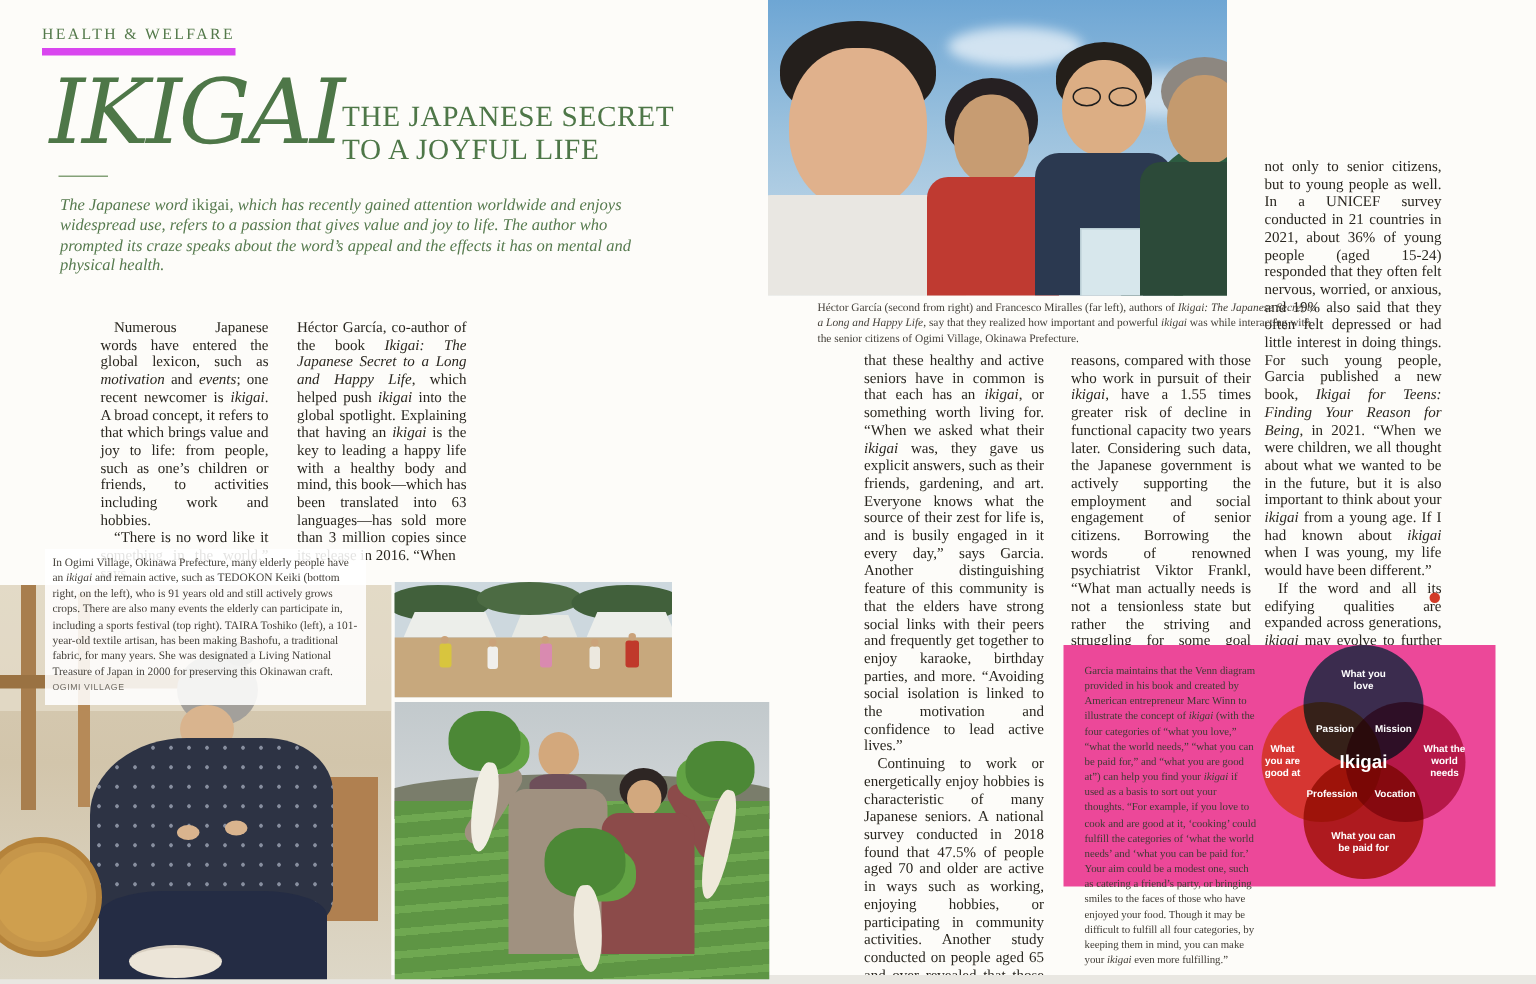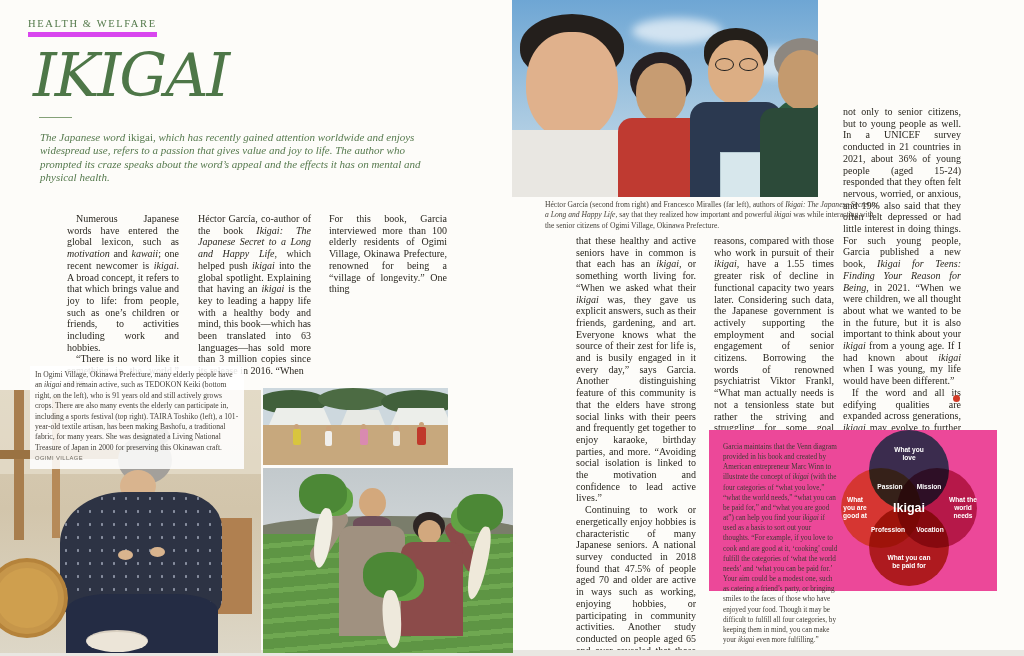--- a/index.html
+++ b/index.html
@@ -48,32 +48,33 @@
 
   .bottom-strip { position:absolute; left:0; top:650px; width:1024px; height:6px; background:#e9e7e2; z-index:0; }
 </style>
 </head>
 <body>
 
 <div class="page">
 
   <div class="section-label">HEALTH &amp; WELFARE</div>
   <div class="title">IKIGAI</div>
+  <div class="subtitle">THE JAPANESE SECRET
+TO A JOYFUL LIFE</div>
   <div class="title-rule"></div>
   <div class="intro">The Japanese word <i>ikigai</i>, which has recently gained attention worldwide and enjoys widespread use, refers to a passion that gives value and joy to life. The author who prompted its craze speaks about the word’s appeal and the effects it has on mental and physical health.</div>
 
   <div class="col indent-first" style="left:67px;top:213px;width:112px;height:176px">
-      <p class="para">Numerous Japanese words have entered the global lexicon, such as <i>motivation</i> and <i>kawaii</i>; one recent newcomer is <i>ikigai</i>. A broad concept, it refers to that which brings value and joy to life: from people, such as one’s children or friends, to activities including work and hobbies.</p>
+      <p class="para">Numerous Japanese words have entered the global lexicon, such as <i>motivation</i> and <i>events</i>; one recent newcomer is <i>ikigai</i>. A broad concept, it refers to that which brings value and joy to life: from people, such as one’s children or friends, to activities including work and hobbies.</p>
       <p class="para">“There is no word like it something in the world,” says</p>
     </div>
   <div class="col" style="left:198px;top:213px;width:113px;height:176px">
       <p class="para">Héctor García, co-author of the book <i>Ikigai: The Japanese Secret to a Long and Happy Life</i>, which helped push <i>ikigai</i> into the global spotlight. Explaining that having an <i>ikigai</i> is the key to leading a happy life with a healthy body and mind, this book—which has been translated into 63 languages—has sold more than 3 million copies since its release in 2016. “When</p>
     </div>
   <div class="col" style="left:329px;top:213px;width:118px;height:176px">
-      <p class="para">For this book, Garcia interviewed more than 100 elderly residents of Ogimi Village, Okinawa Prefecture, renowned for being a “village of longevity.” One thing</p>
     </div>
   <div class="col" style="left:576px;top:235px;width:120px;height:362px">
       <p class="para">that these healthy and active seniors have in common is that each has an <i>ikigai</i>, or something worth living for. “When we asked what their <i>ikigai</i> was, they gave us explicit answers, such as their friends, gardening, and art. Everyone knows what the source of their zest for life is, and is busily engaged in it every day,” says Garcia. Another distinguishing feature of this community is that the elders have strong social links with their peers and frequently get together to enjoy karaoke, birthday parties, and more. “Avoiding social isolation is linked to the motivation and confidence to lead active lives.”</p>
       <p class="para">Continuing to work or energetically enjoy hobbies is characteristic of many Japanese seniors. A national survey conducted in 2018 found that 47.5% of people aged 70 and older are active in ways such as working, enjoying hobbies, or participating in community activities. Another study conducted on people aged 65 and over revealed that those who work only for financial</p>
     </div>
   <div class="col" style="left:714px;top:235px;width:120px;height:180px">
       <p class="para">reasons, compared with those who work in pursuit of their <i>ikigai</i>, have a 1.55 times greater risk of decline in functional capacity two years later. Considering such data, the Japanese government is actively supporting the employment and social engagement of senior citizens. Borrowing the words of renowned psychiatrist Viktor Frankl, “What man actually needs is not a tensionless state but rather the striving and struggling for some goal worthy of him.”</p>
       <p class="para">Garcia believes craft this applies</p>
     </div>
   <div class="col" style="left:843px;top:106px;width:118px;height:300px">

